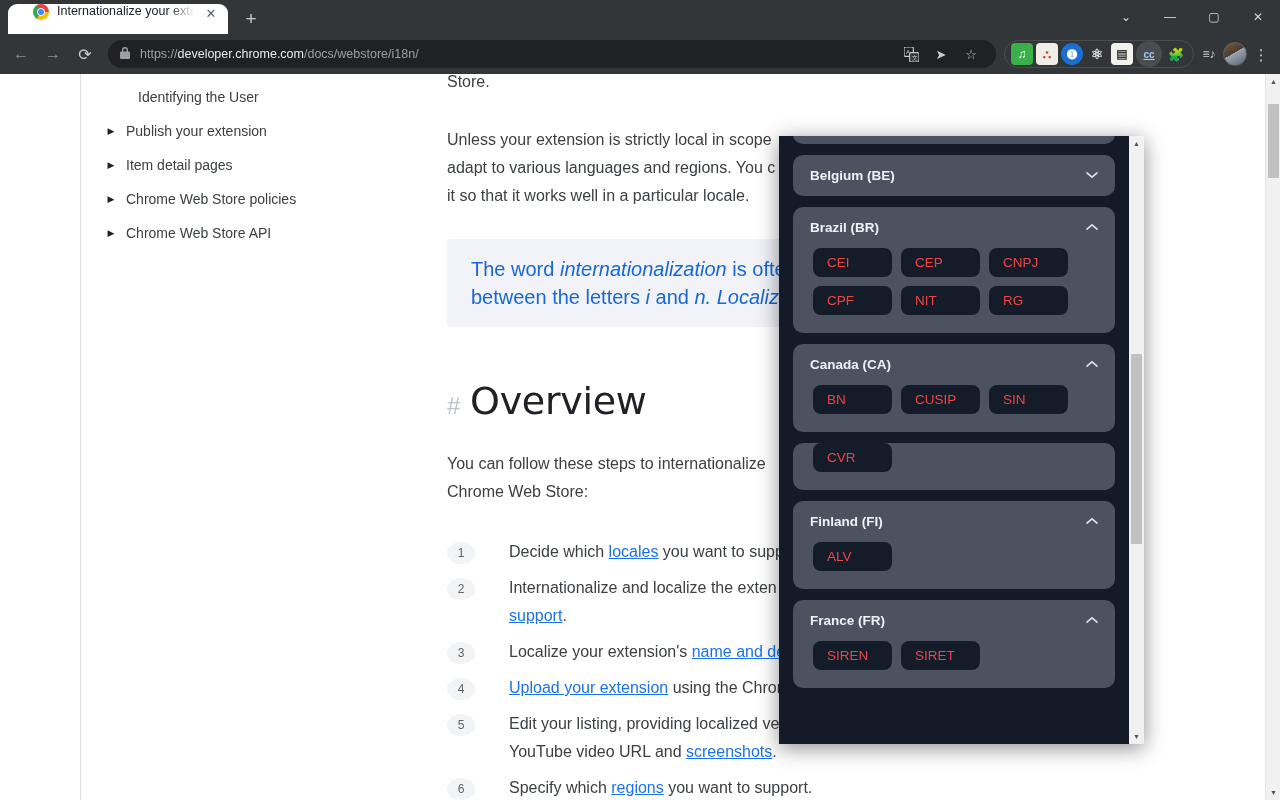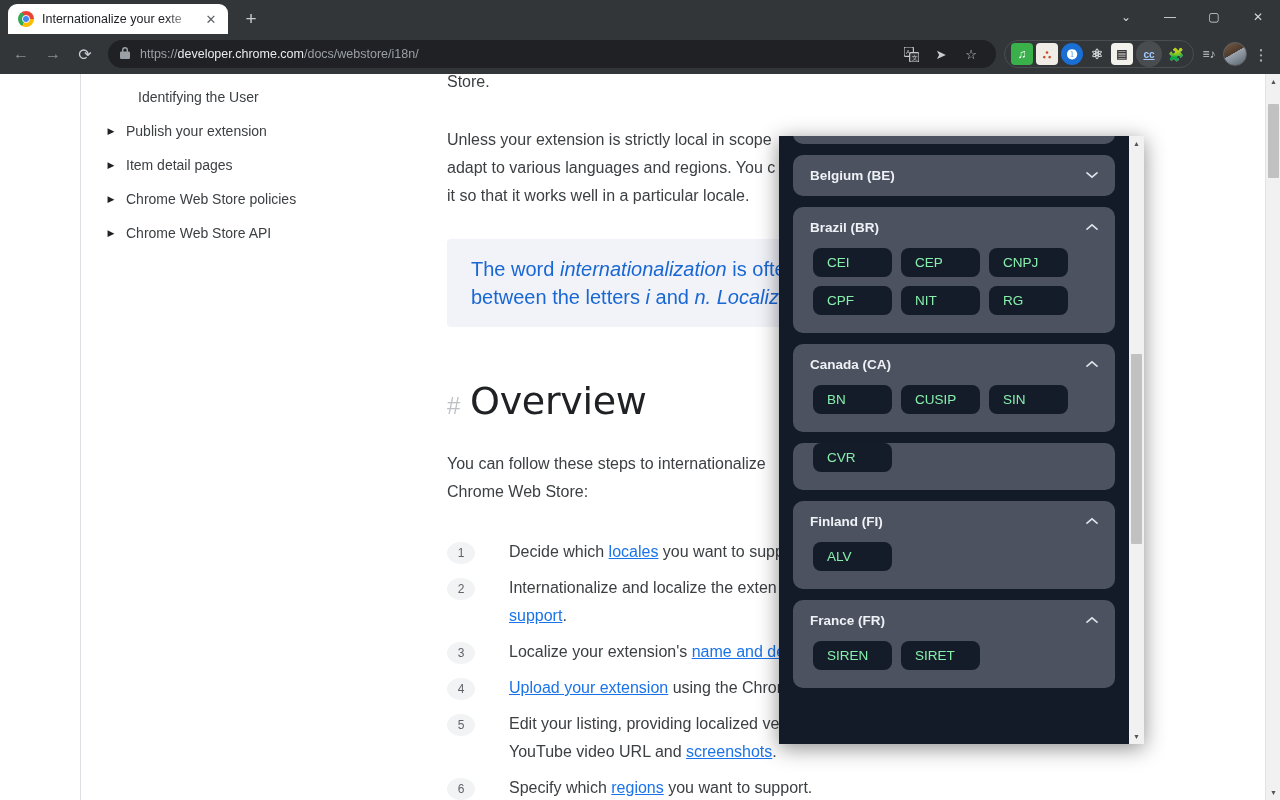--- a/index.html
+++ b/index.html
@@ -12,25 +12,25 @@
 
   
   #browser { width: 1280px; height: 800px; position: relative; background: #fff; }
 
   .tabstrip {
     height: 34px; background: #323639;
     display: flex; align-items: flex-end; padding-left: 8px;
     position: relative;
   }
   .tab {
-    display: flex; align-items: center; gap: 8px;
+    display: flex; gap: 8px;
     background: #fff; color: #202124;
     height: 30px; width: 220px;
     border-radius: 9px 9px 0 0;
-    padding: 0 8px 0 10px;
+    padding: 0 8px 0 25px;
     font-size: 12px; position: relative;
   }
   .tab-favicon {
     width: 16px; height: 16px; border-radius: 50%;
     position: relative; flex: 0 0 16px;
     background:
       conic-gradient(from -30deg, #ea4335 0deg 120deg, #fbbc04 120deg 240deg, #34a853 240deg 360deg);
   }
   .tab-favicon::after {
     content: ""; position: absolute; inset: 4.2px;
@@ -206,21 +206,21 @@
     display: flex; align-items: center; justify-content: space-between;
     padding: 13px 17px; font-size: 13.5px; font-weight: bold;
     color: #eef1f6;
   }
   .chev { color: #dfe3ea; font-size: 10px; line-height: 1; }
   .tags {
     display: flex; flex-wrap: wrap; gap: 9px;
     padding: 0 20px 18px 20px;
   }
   .tag {
-    background: #151c29; color: #86efac;
+    background: #151c29; color: #ef4444;
     border-radius: 8px; height: 29px; min-width: 79px;
     display: flex; align-items: center; padding: 0 14px;
     font-size: 13.5px;
   }
 
   .ov-scrollbar {
     position: absolute; right: 0; top: 0; width: 15px; height: 608px;
     background: #f1f1f1;
   }
   .ov-thumb {

